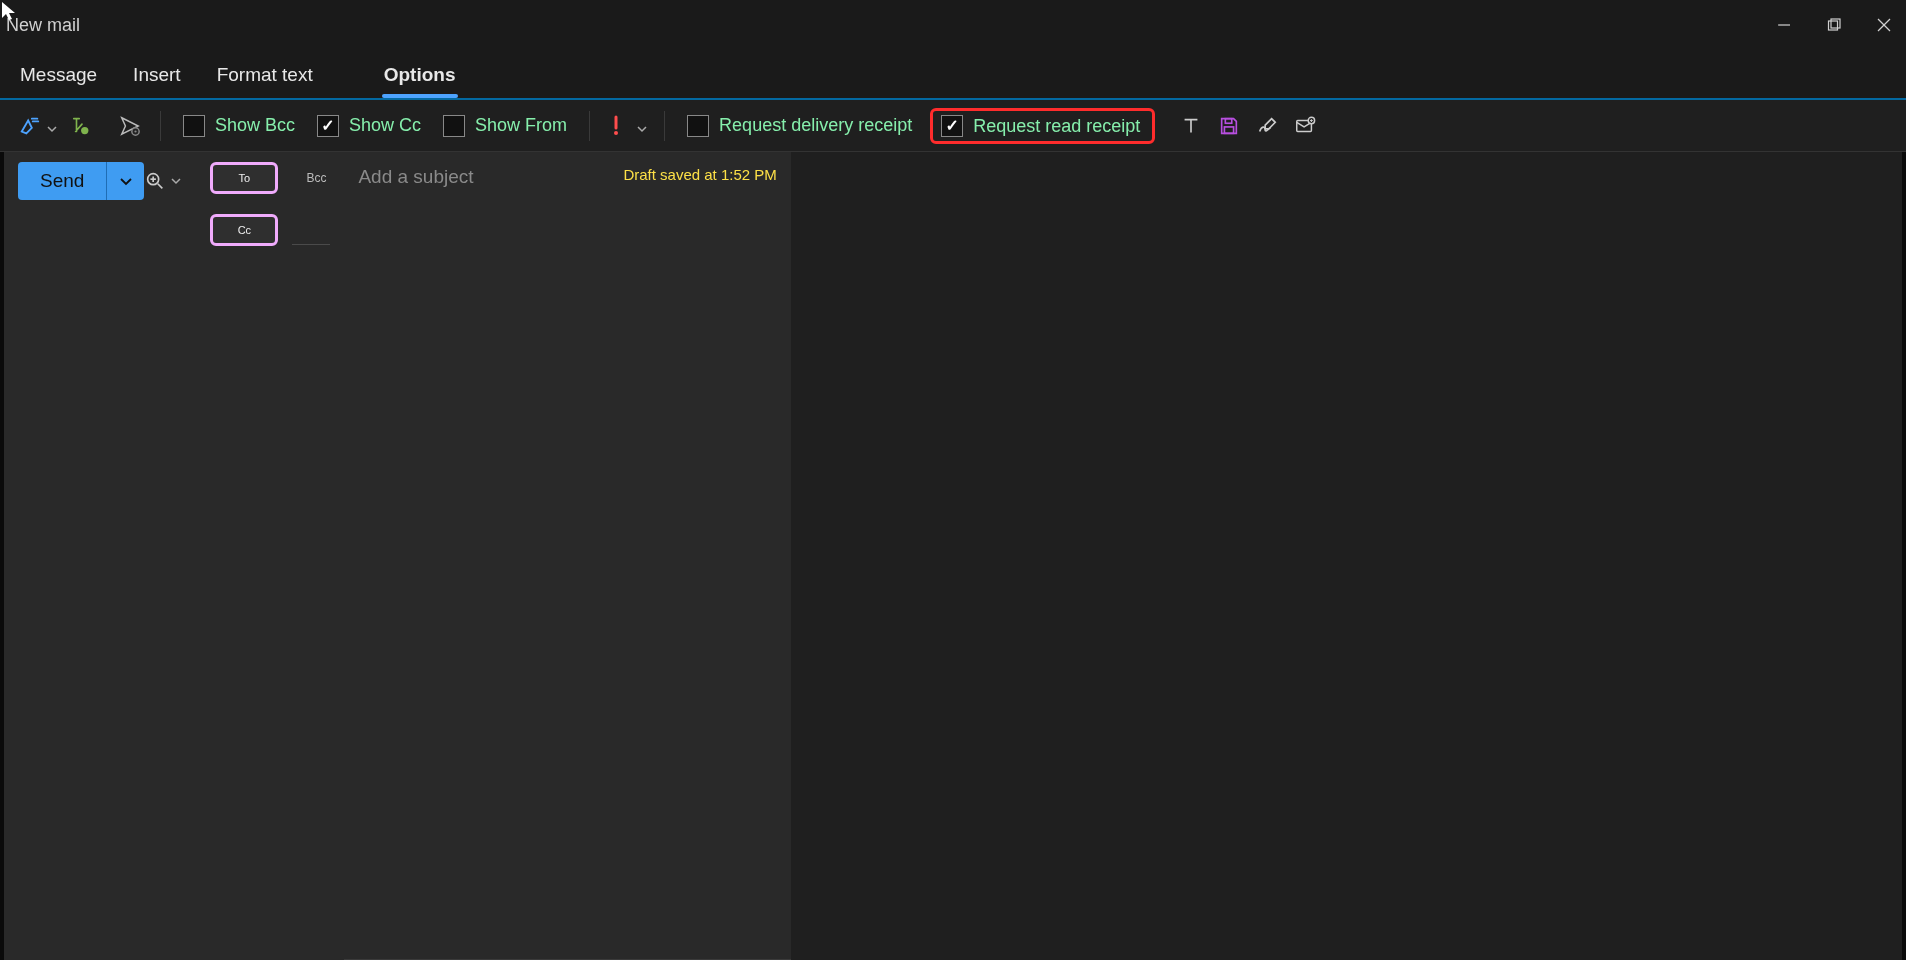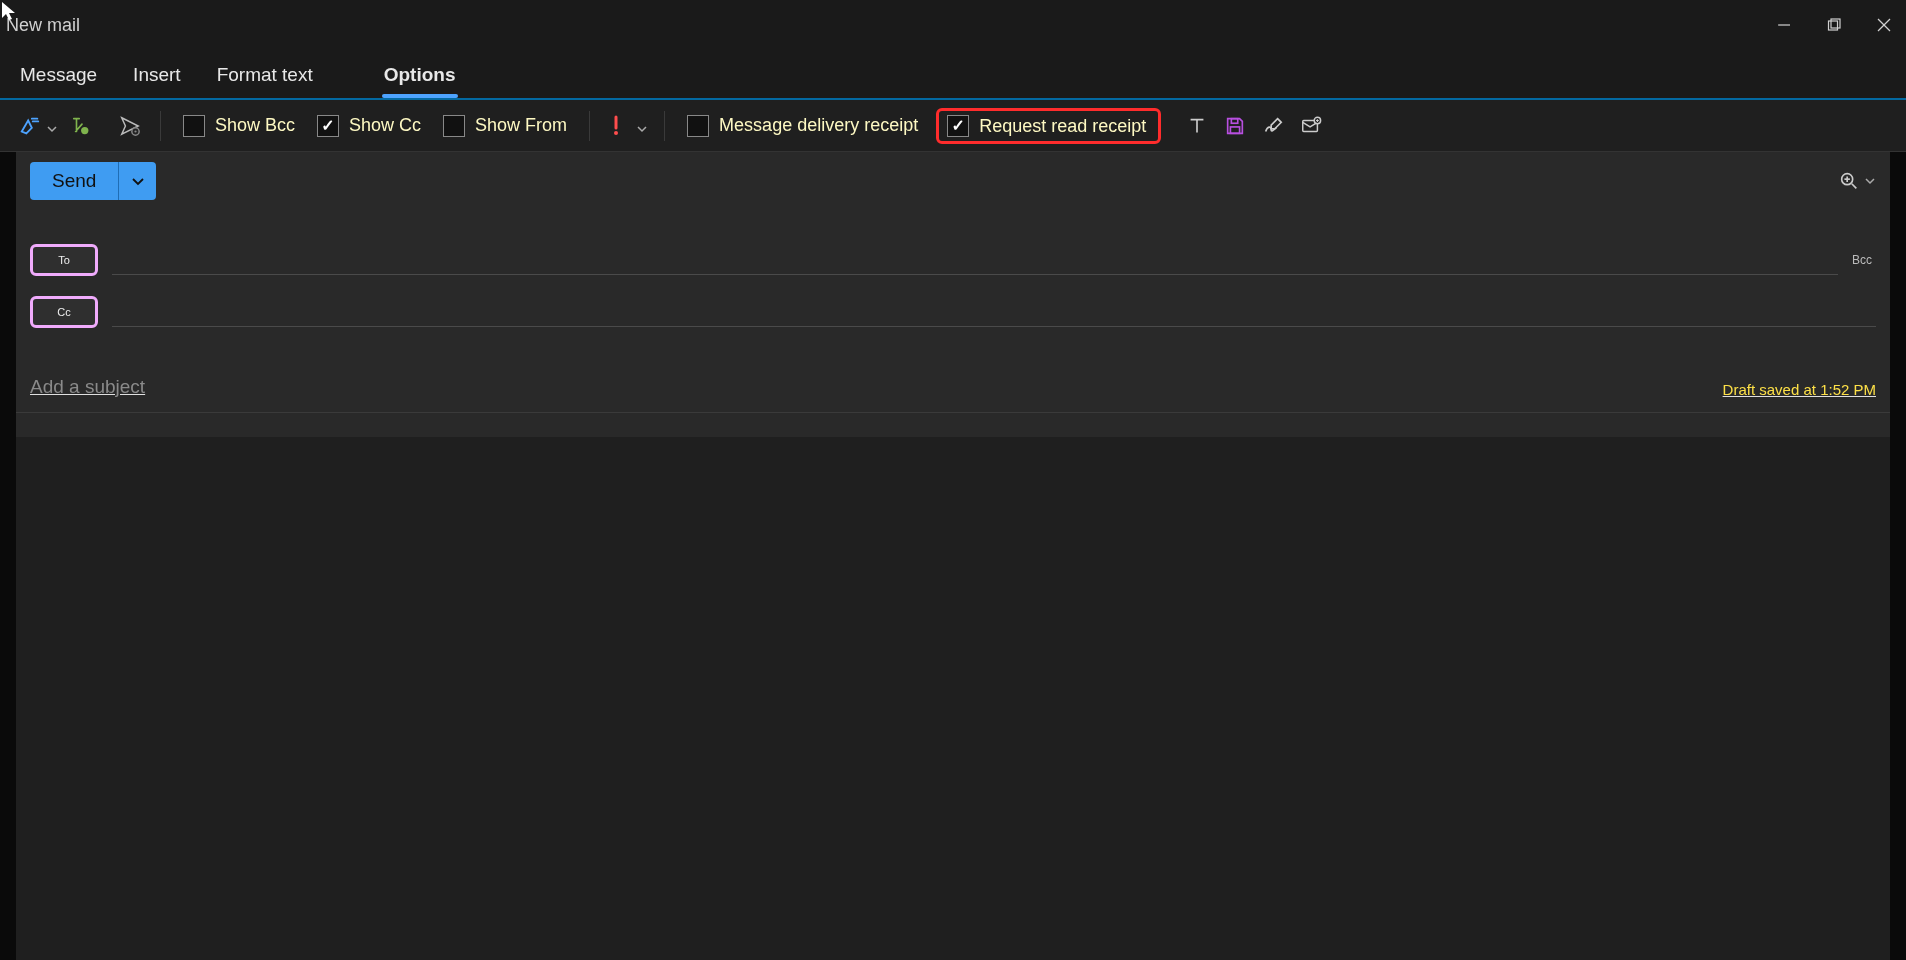--- a/index.html
+++ b/index.html
@@ -74,21 +74,21 @@
   .dropdown-caret svg { width: 12px; height: 12px; stroke: #aaa; stroke-width: 1.5; fill: none; }
 
   .ribbon-sep { width: 1px; height: 30px; background: #3a3a3a; margin: 0 4px; }
 
   .chk {
     display: flex;
     align-items: center;
     gap: 10px;
     cursor: pointer;
     font-size: 18px;
-    color: #fef9c3;
+    color: #86efac;
     padding: 2px 4px;
   }
   .chk-box {
     width: 22px; height: 22px;
     border: 1px solid #888;
     background: #111;
     display: flex; align-items: center; justify-content: center;
   }
   .chk-box.checked::after {
     content: "✓";
@@ -102,26 +102,25 @@
     padding: 4px 12px 4px 8px;
     align-items: flex-end;
   }
 
   .importance {
     display: flex; align-items: center; gap: 4px; cursor: pointer;
   }
 
   .compose {
     background: #292929;
-    margin: 0 16px;
+    margin: 0 4px;
     height: calc(100% - 50px - 50px - 52px);
     display: flex;
-    flex-direction: column;
+    flex-direction: row;
     position: relative;
-    gap: 24px;
   }
   .compose-topbar {
     display: flex;
     align-items: center;
     justify-content: space-between;
     height: 58px;
     padding: 0 14px;
   }
   .send-group {
     display: flex;
@@ -176,25 +175,24 @@
   }
   .bcc-link {
     color: #bbb;
     font-size: 12px;
     cursor: pointer;
     padding-right: 4px;
   }
 
   .subject-row {
     display: flex;
-    align-items: flex-end;
+    align-items: flex-start;
     justify-content: space-between;
     padding: 14px 14px;
     border-bottom: 1px solid #3a3a3a;
-    text-decoration: underline;
   }
   .subject-input {
     flex: 1;
     background: transparent;
     border: none;
     outline: none;
     color: #eee;
     font-size: 19px;
   }
   .subject-input::placeholder { color: #8a8a8a; }
@@ -313,21 +311,21 @@
       <svg viewBox="0 0 12 12">
           <polyline points="2,4 6,8 10,4"></polyline>
         </svg>
     </div>
   </div>
 
   <div class="ribbon-sep"></div>
 
   <div class="chk">
     <div class="chk-box"></div>
-    <span>Message delivery receipt</span>
+    <span>Request delivery receipt</span>
   </div>
 
   <div class="chk highlight">
     <div class="chk-box checked"></div>
     <span>Request read receipt</span>
   </div>
 
   <div class="ribbon-icon" style="margin-left:10px;">
     <svg viewBox="0 0 24 24" fill="none" stroke="#ccc" stroke-width="1.8">
       <path d="M5 5 L19 5 M12 5 L12 19"></path>

